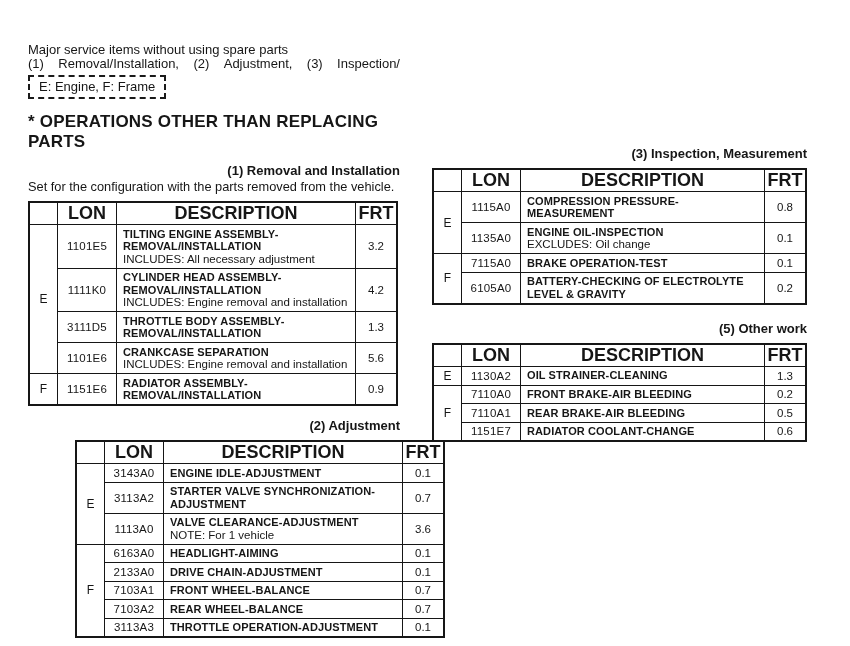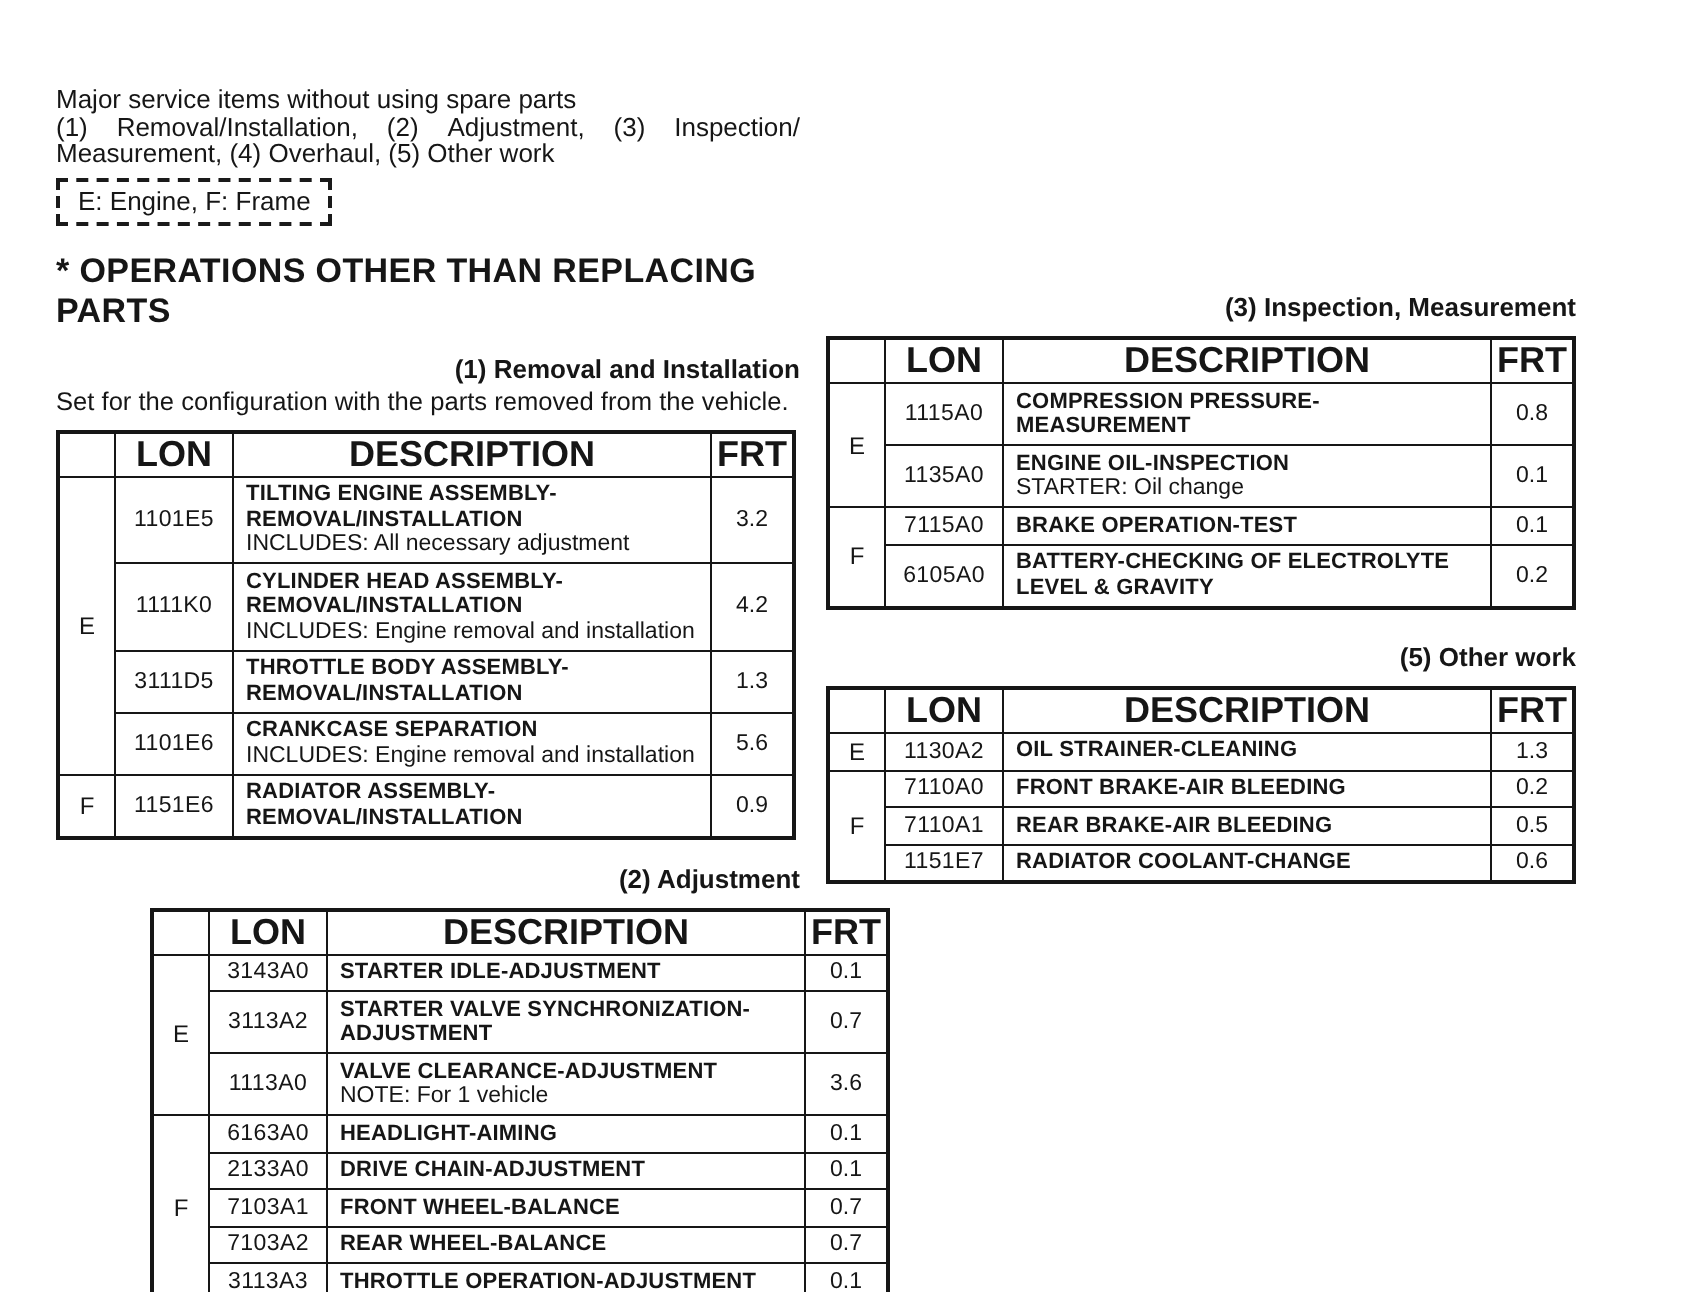--- a/index.html
+++ b/index.html
@@ -2,21 +2,21 @@
 <html><head>
 <meta charset="utf-8">
 <title>Service Items</title>
 <style>
   html, body { margin:0; padding:0; background:#ffffff; }
   .page {
     position:relative; width:850px; height:646px; background:#ffffff;
     color:#161616; font-family:"Liberation Sans", sans-serif; overflow:hidden;
   }
   .col-left  { position:absolute; left:28px; top:43px;  width:372px; }
-  .col-right { position:absolute; left:413px; top:146px; width:375px; }
+  .col-right { position:absolute; left:432px; top:146px; width:375px; }
 
   .intro-line { margin:0; font-size:13px; line-height:13.5px; }
   .intro-justified { display:flex; justify-content:space-between; font-size:13px; line-height:13.5px; }
 
   .legend-box {
     display:inline-block; margin-top:5px; border:2px dashed #1a1a1a;
     padding:2px 9px 3px 9px; font-size:13px; line-height:15px;
   }
 
   .main-heading { margin:13px 0 0 0; font-size:17px; font-weight:bold; letter-spacing:0.2px; }
@@ -61,21 +61,20 @@
     <div>
       <p class="intro-line">Major service items without using spare parts</p>
       <div class="intro-justified">
         <span>(1)</span>
         <span>Removal/Installation,</span>
         <span>(2)</span>
         <span>Adjustment,</span>
         <span>(3)</span>
         <span>Inspection/</span>
       </div>
-      <p class="intro-line">Measurement, (4) Overhaul, (5) Other work</p>
     </div>
 
     <div class="legend-box">
       <span>E: Engine, F: Frame</span>
     </div>
 
     <h2 class="main-heading">* OPERATIONS OTHER THAN REPLACING PARTS</h2>
 
     <section class="sec sec-1">
       <h3 class="sec-heading">(1) Removal and Installation</h3>
@@ -147,21 +146,21 @@
               <th>LON</th>
               <th>DESCRIPTION</th>
               <th>FRT</th>
             </tr>
           </thead>
           <tbody>
             <tr>
               <td class="group" rowspan="3">E</td>
               <td class="lon">3143A0</td>
               <td class="desc">
-                <div class="desc-line">STARTER IDLE-ADJUSTMENT</div>
+                <div class="desc-line">ENGINE IDLE-ADJUSTMENT</div>
               </td>
               <td class="frt">0.1</td>
             </tr>
             <tr>
               <td class="lon">3113A2</td>
               <td class="desc">
                 <div class="desc-line">STARTER VALVE SYNCHRONIZATION-</div>
                 <div class="desc-line">ADJUSTMENT</div>
               </td>
               <td class="frt">0.7</td>
@@ -235,21 +234,21 @@
               <td class="lon">1115A0</td>
               <td class="desc">
                 <div class="desc-line">COMPRESSION PRESSURE-MEASUREMENT</div>
               </td>
               <td class="frt">0.8</td>
             </tr>
             <tr>
               <td class="lon">1135A0</td>
               <td class="desc">
                 <div class="desc-line">ENGINE OIL-INSPECTION</div>
-                <div class="note-line">STARTER: Oil change</div>
+                <div class="note-line">EXCLUDES: Oil change</div>
               </td>
               <td class="frt">0.1</td>
             </tr>
             <tr>
               <td class="group" rowspan="2">F</td>
               <td class="lon">7115A0</td>
               <td class="desc">
                 <div class="desc-line">BRAKE OPERATION-TEST</div>
               </td>
               <td class="frt">0.1</td>

